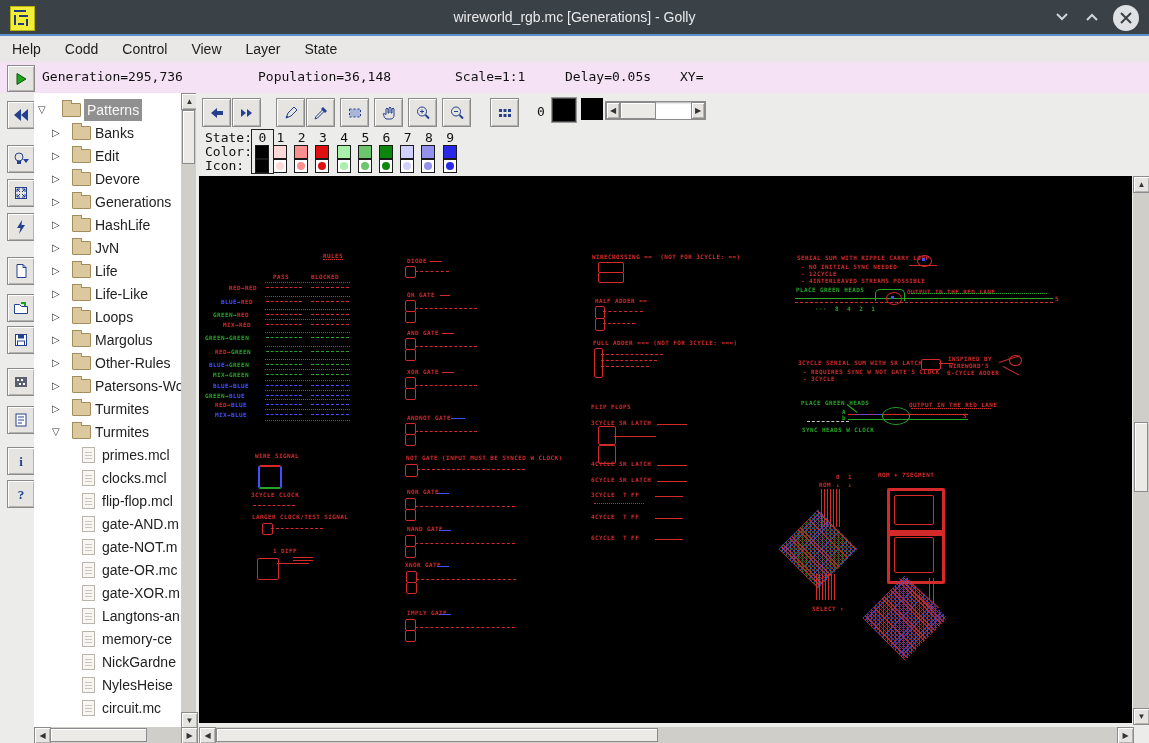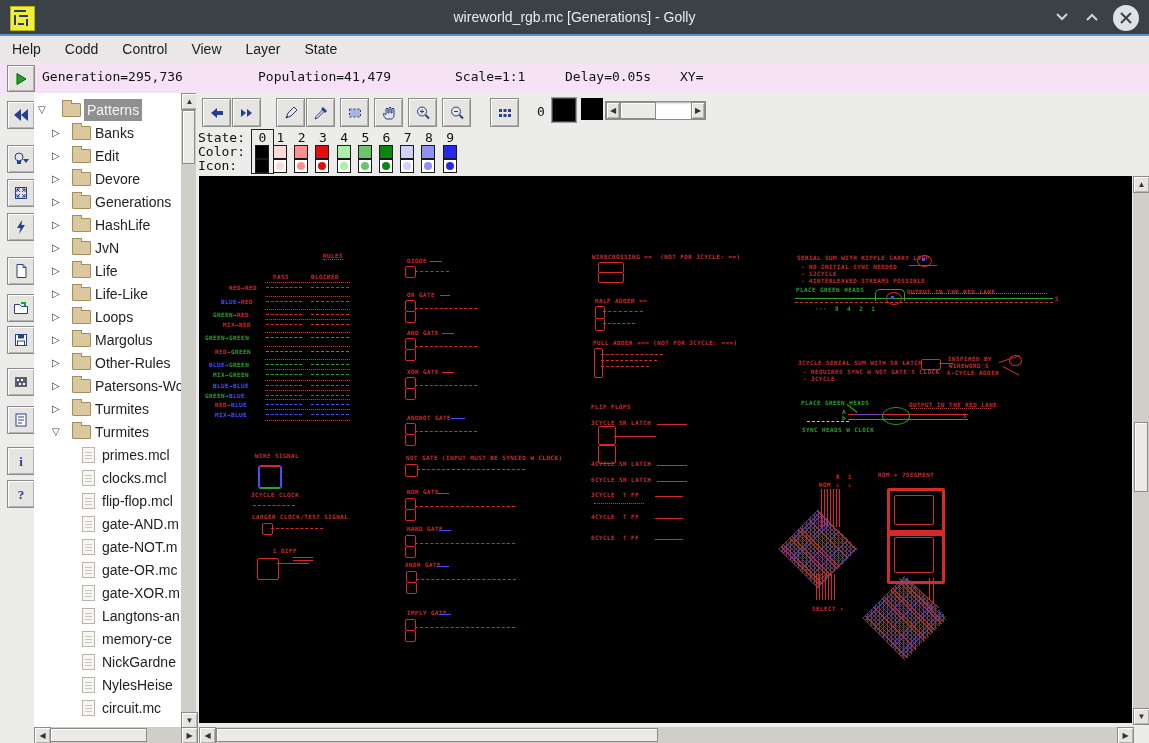--- a/index.html
+++ b/index.html
@@ -45,21 +45,21 @@
   
   #edit-toolbar{left:196px;top:93px;width:953px;height:83px;background:#ececea}
   .etb{top:5px;width:27px;height:27px;position:absolute}
   #current-state-label{position:absolute;left:341px;top:11px;font-family:"DejaVu Sans Mono",monospace;font-size:13px;color:#111}
   .swatch{position:absolute;top:5px;width:22px;height:22px;background:#000}
   #state-slider{position:absolute;left:409px;top:8px;width:99px;height:17px;background:#fff;border:1px solid #8b8b8b;box-shadow:inset 1px 1px 2px #aaa}
   #state-slider .sbtn{width:12px;height:15px;line-height:15px}
   
   #palette{left:196px;top:128px;width:500px;height:45px;position:absolute;
            font-family:"DejaVu Sans Mono","Liberation Mono",monospace;font-size:13px;color:#111}
-  .prow-label{position:absolute;left:2px}
+  .prow-label{position:absolute;left:9px}
   .pcell{position:absolute;width:21px;text-align:center}
   .csq{position:absolute;width:12px;height:12px;border:1px solid #1a1a1a}
   .isq{position:absolute;width:12px;height:12px;border:1px solid #1a1a1a;background:#fff}
   .isq i{position:absolute;left:2px;top:2px;width:8px;height:8px;border-radius:50%}
   #state0-box{position:absolute;border:1px solid #222;width:21px;height:43px}
   
   #pattern-canvas{left:199px;top:176px;width:933px;height:547px;background:#000;overflow:hidden;
                   font-family:"DejaVu Sans Mono","Liberation Mono",monospace}
   .clabel{position:absolute;font-size:6px;line-height:6px;font-weight:bold;letter-spacing:.4px;white-space:pre}
   .cshape{position:absolute}
@@ -109,21 +109,21 @@
     <div class="menu-item">State</div>
   </div>
 
 <div class="abs" id="statusbar">
   <div class="abs btn3d" id="run-button">
     <svg width="14" height="14" viewBox="0 0 14 14">
         <path d="M3 1.5l9 5.5-9 5.5z" fill="#1fa31f" stroke="#0a5c0a"></path>
       </svg>
   </div>
 <span class="abs sfield" style="left: 42px;">Generation=295,736</span>
-    <span class="abs sfield" style="left: 258px;">Population=41,479</span>
+    <span class="abs sfield" style="left: 258px;">Population=36,148</span>
     <span class="abs sfield" style="left: 455px;">Scale=1:1</span>
     <span class="abs sfield" style="left: 565px;">Delay=0.05s</span>
     <span class="abs sfield" style="left: 680px;">XY=</span>
   </div>
 
 <div class="abs" id="left-toolbar">
     <div class="ltb btn3d" style="top: 8px;">
       <svg width="16" height="16" viewBox="0 0 16 16">
         <path d="M8 2L1 8l7 6zM15 2L8 8l7 6z" fill="#24418f"></path>
       </svg>

